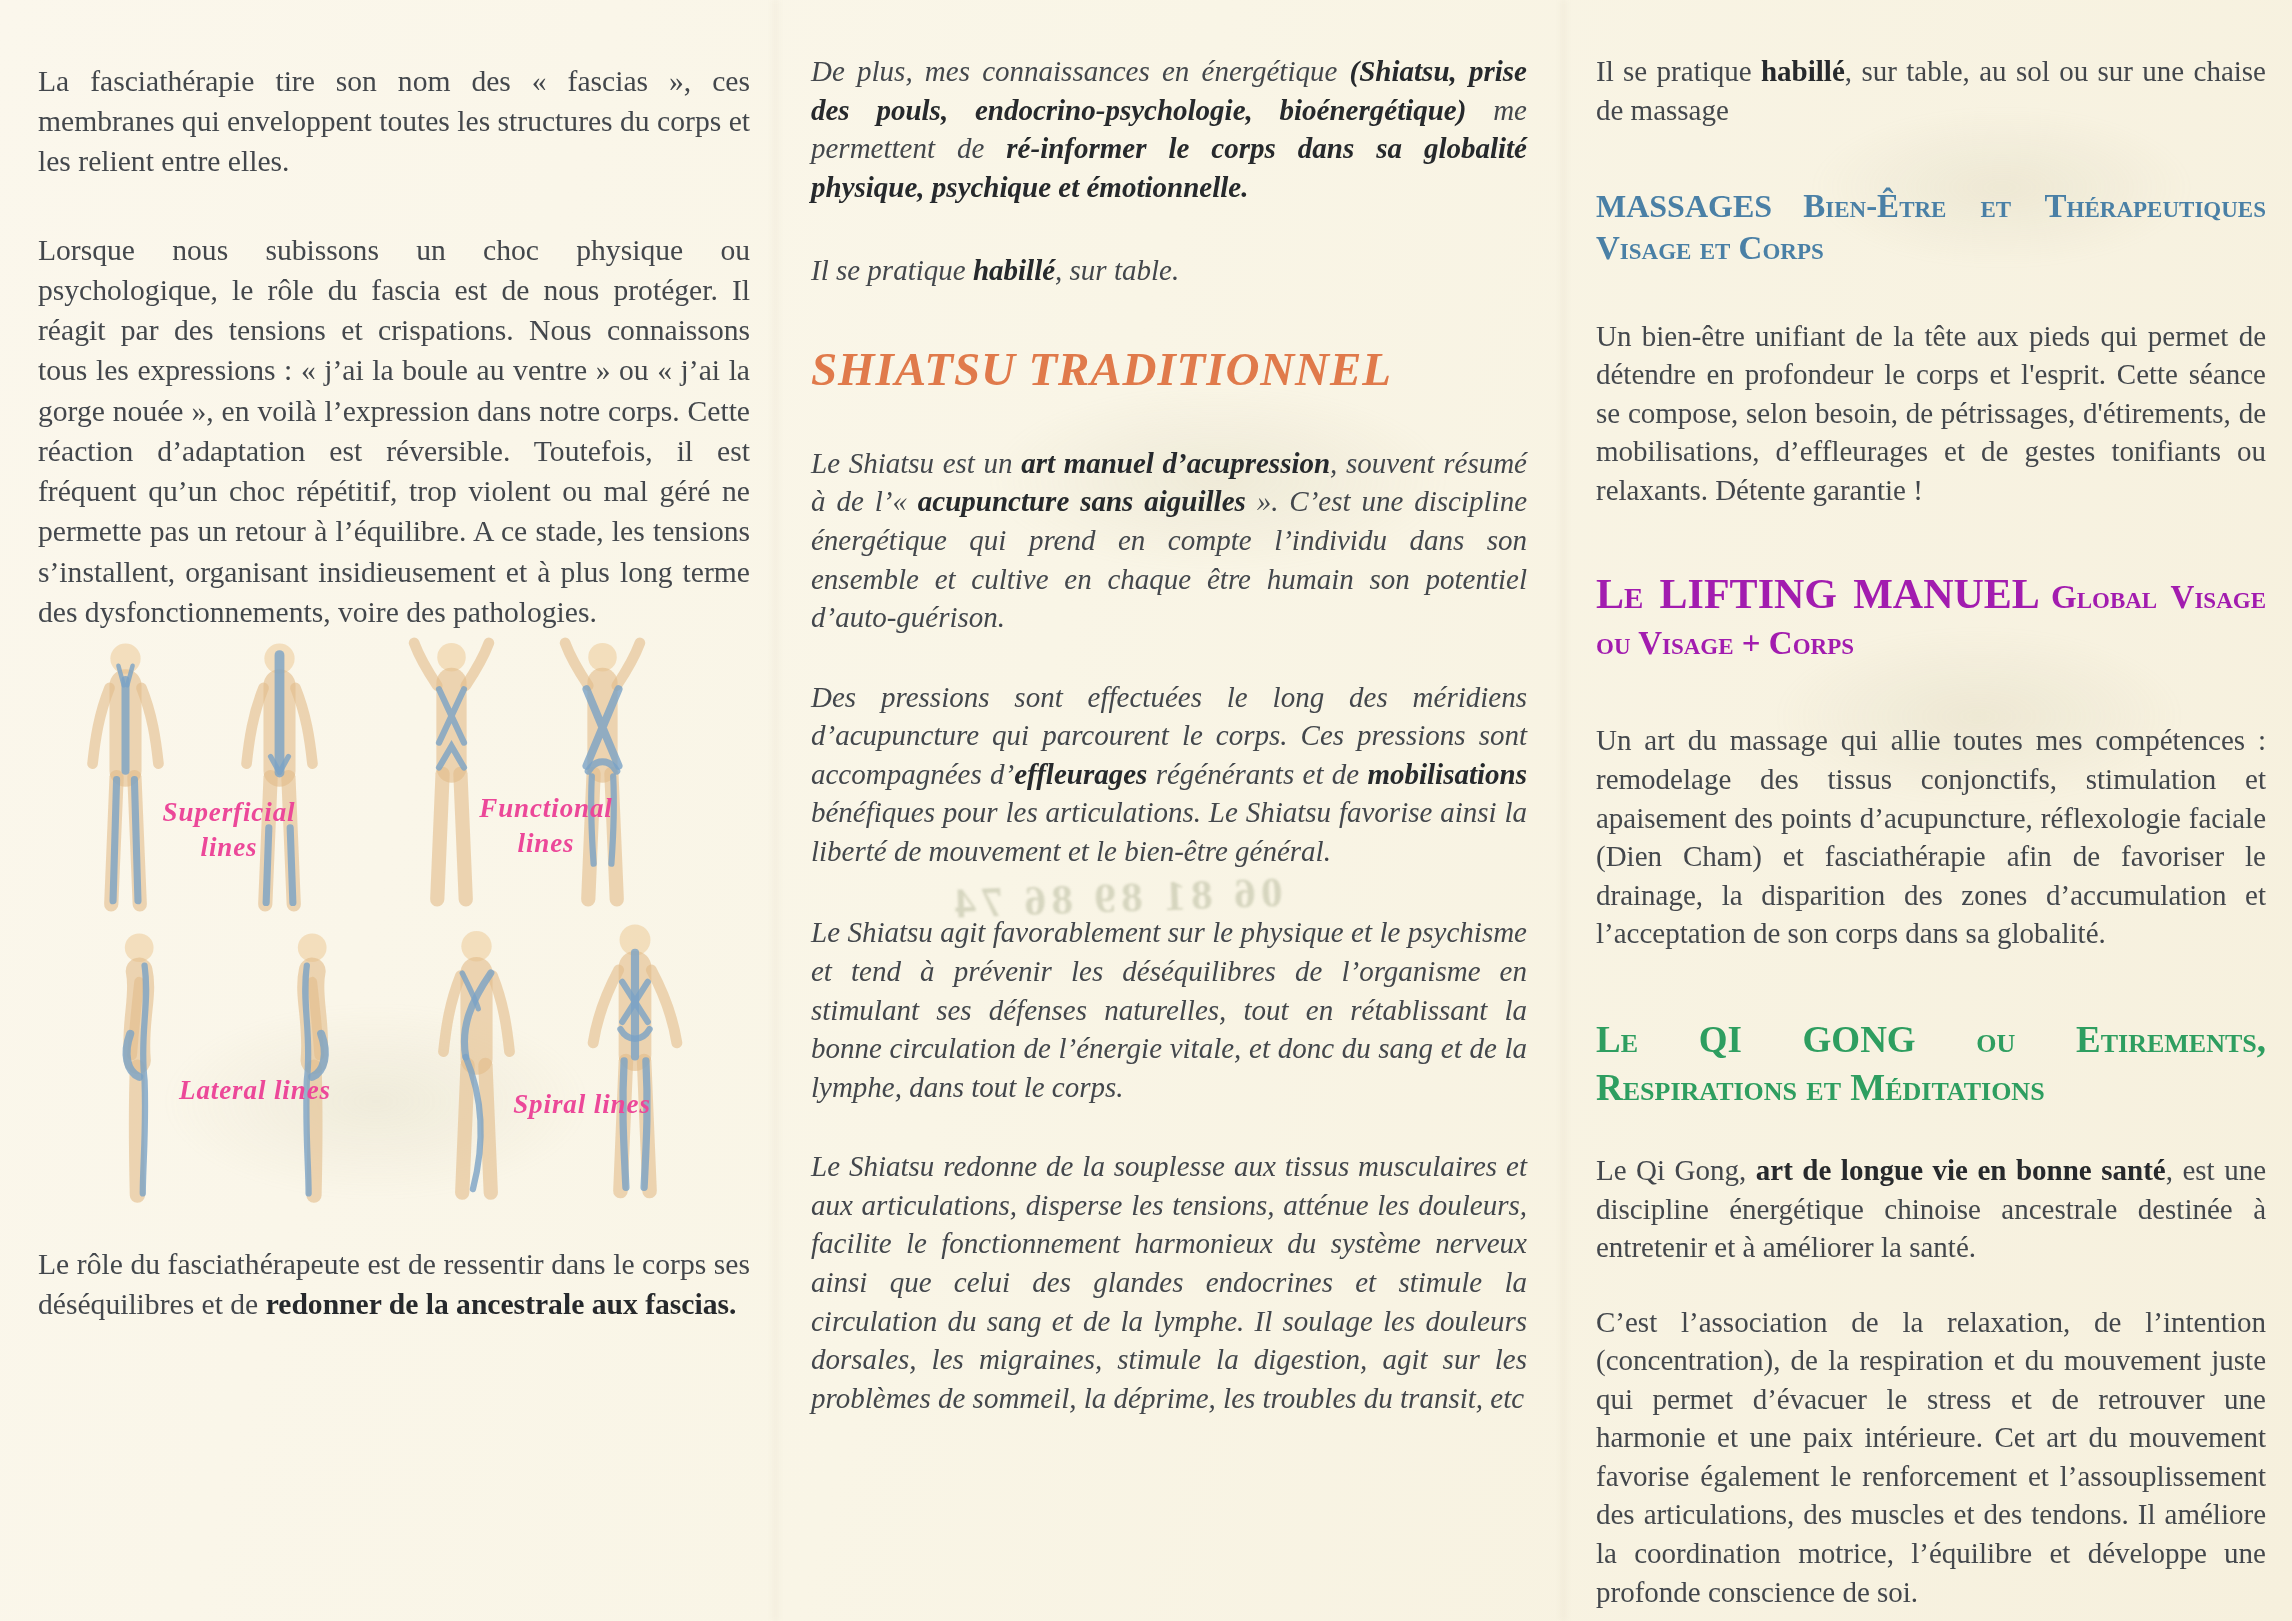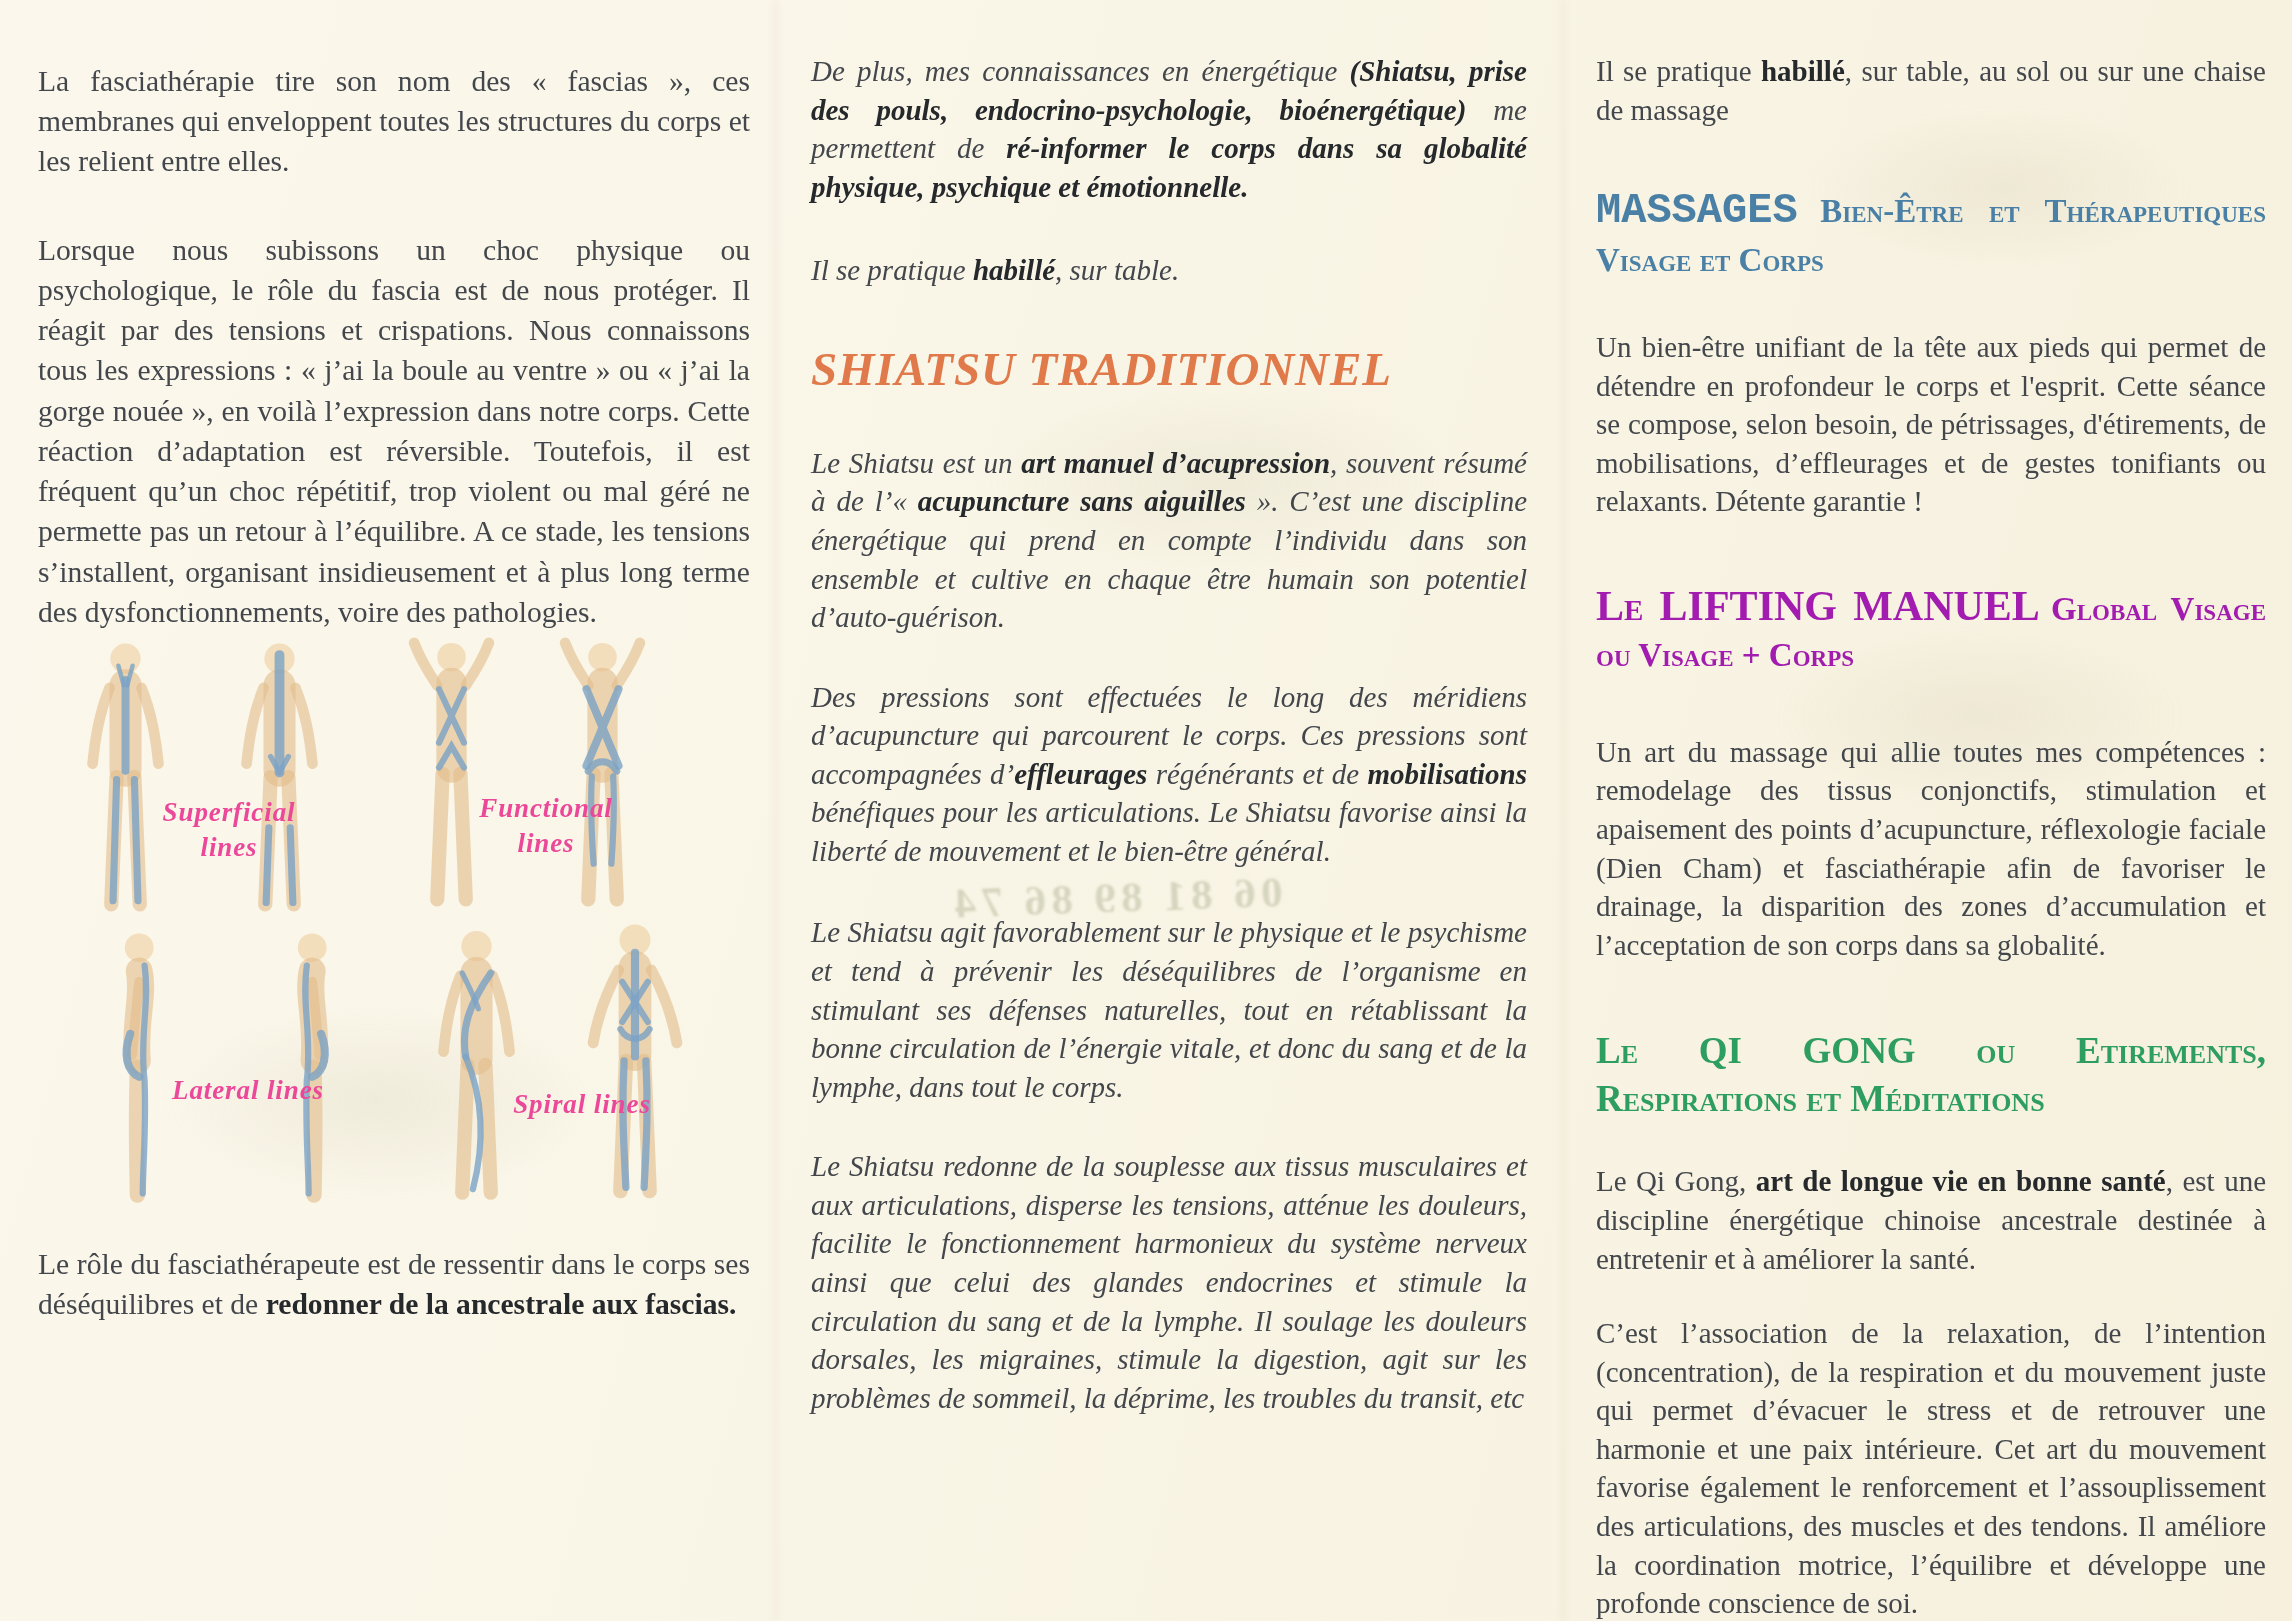--- a/index.html
+++ b/index.html
@@ -27,21 +27,21 @@
   .p b { color:#26292c; }
 
   .h-shiatsu {
     font-size:47px; font-weight:bold; color:#e07a4b;
     letter-spacing:0.9px; margin:0;
   }
   .h-mixed { margin:0; text-align:justify; font-weight:bold; line-height:1.28; }
   .h-mixed .lead { font-variant:small-caps; }
   .h-mixed .rest { font-variant:small-caps; }
   .h-massages { color:#4a80a6; }
-  .h-massages .lead { font-size:42px;font-family:Liberation Mono, monospace; }
+  .h-massages .lead { font-size:32px; }
   .h-massages .rest { font-size:33px; }
   .h-lifting { color:#a21caf; }
   .h-lifting .lead { font-size:42px; }
   .h-lifting .rest { font-size:33px; }
   .h-qigong {
     margin:0; color:#2e9e60; font-weight:bold; font-size:37px;
     font-variant:small-caps; text-align:justify; line-height:1.3;
   }
 
   
@@ -170,21 +170,21 @@
       <path class="tan" stroke-width="36" d="M70,52 L70,148"></path>
       <path class="tan" stroke-width="12" d="M52,55 C36,85 28,110 24,135"></path>
       <path class="tan" stroke-width="12" d="M88,55 C104,85 112,110 116,135"></path>
       <path class="tan" stroke-width="16" d="M60,155 C58,205 56,255 54,298"></path>
       <path class="tan" stroke-width="16" d="M80,155 C82,205 84,255 86,298"></path>
       <path class="blue" stroke-width="9" d="M70,36 L70,150"></path>
       <path class="blue" stroke-width="7" d="M56,68 L84,112 M84,68 L56,112"></path>
       <path class="blue" stroke-width="7" d="M54,120 C62,134 78,134 86,120"></path>
       <path class="blue" stroke-width="8" d="M58,155 C55,210 58,252 60,294 M82,155 C85,210 82,252 80,294"></path>
     </svg>
-    <div class="fig-label" style="left:125px; top:441px">Lateral lines</div>
+    <div class="fig-label" style="left:132px; top:441px">Lateral lines</div>
     <div class="fig-label" style="left:459px; top:455px">Spiral lines</div>
   </div>
 
   <p class="p" style="margin-top:25px"><span>Le rôle du  fasciathérapeute est de ressentir dans le corps ses déséquilibres et de </span><b>redonner de la ancestrale aux fascias.</b></p>
 </div>
 
 <div class="col col-2">
   <p class="p" style="margin-top:52px"><span>De plus, mes connaissances en énergétique </span><b>(Shiatsu, prise des pouls, endocrino-psychologie, bioénergétique)</b><span> me permettent de </span><b>ré-informer le corps dans sa globalité physique, psychique et émotionnelle.</b></p>
   <p class="p" style="margin-top:45px"><span>Il se pratique </span><b>habillé</b><span>, sur table.</span></p>
 

